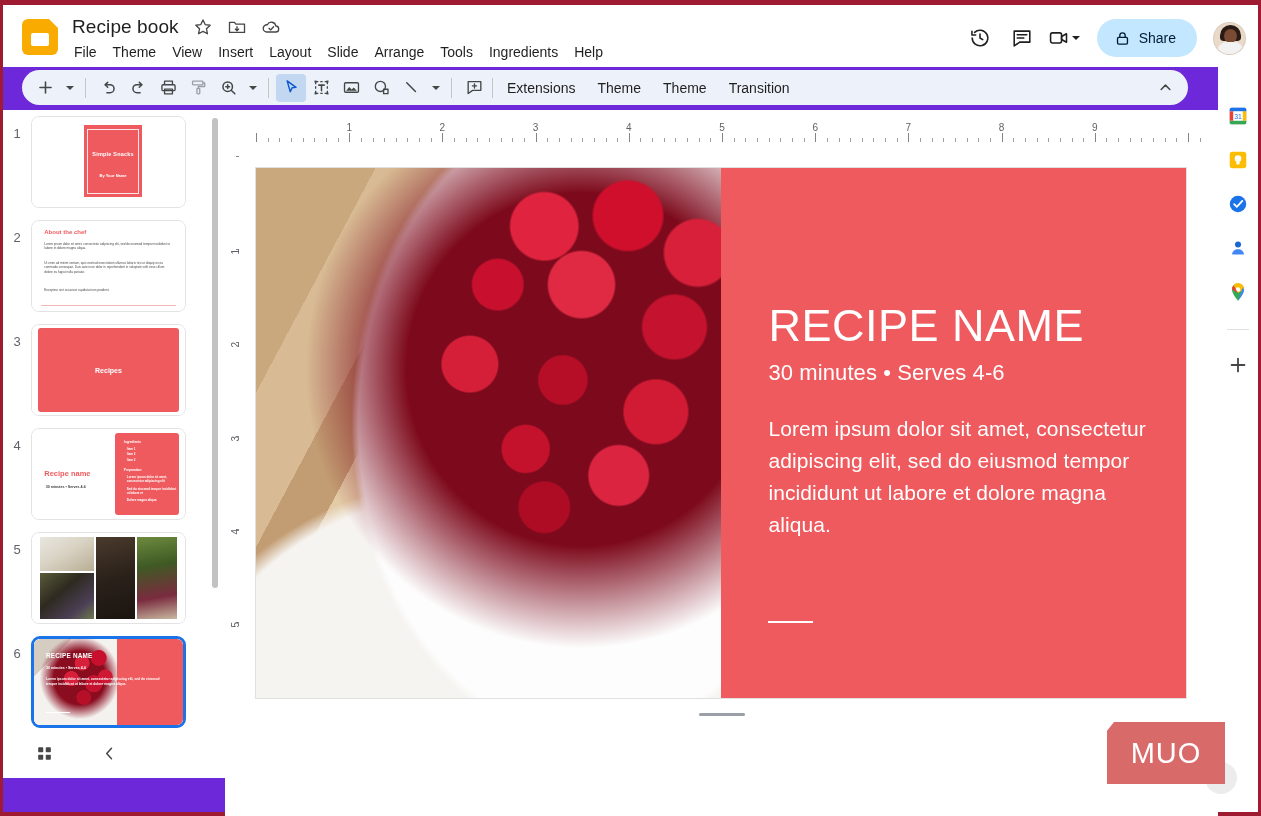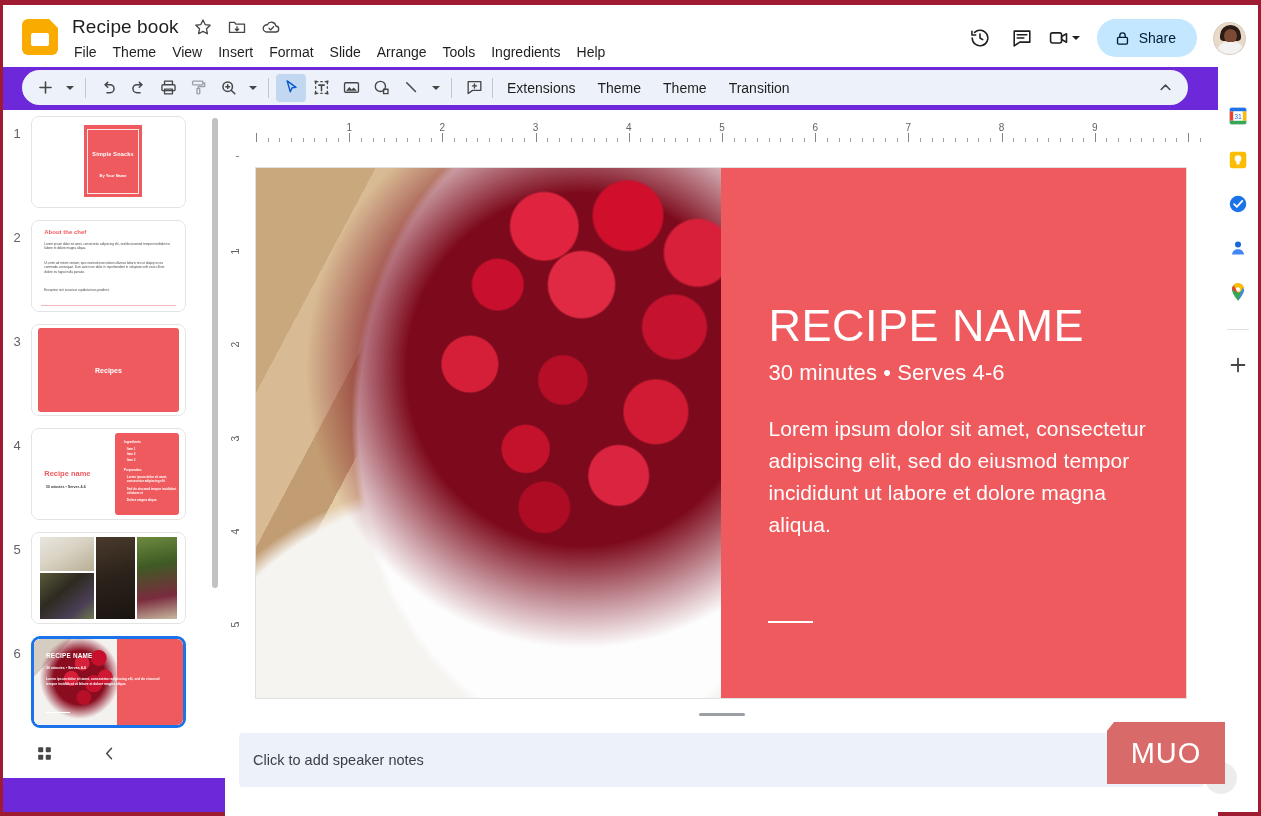--- a/index.html
+++ b/index.html
@@ -375,21 +375,21 @@
               <path d="M9.6 13.6l1.9 1.9 3.6-3.8" stroke-linecap="round"></path>
             </svg>
           </span>
         </div>
       </div>
       <div class="menu-row">
         <div class="menu-item">File</div>
         <div class="menu-item">Theme</div>
         <div class="menu-item">View</div>
         <div class="menu-item">Insert</div>
-        <div class="menu-item">Format</div>
+        <div class="menu-item">Layout</div>
         <div class="menu-item">Slide</div>
         <div class="menu-item">Arrange</div>
         <div class="menu-item">Tools</div>
         <div class="menu-item">Ingredients</div>
         <div class="menu-item">Help</div>
       </div>
     </div>
 
     <div class="header-right">
       <div class="hicon-btn">
@@ -806,23 +806,20 @@
           <div class="sp-body">Lorem ipsum dolor sit amet, consectetur adipiscing elit, sed do eiusmod tempor incididunt ut labore et dolore magna aliqua.</div>
           <div class="sp-rule"></div>
         </div>
       </div>
     </div>
 
     <div class="notes-handle">
         <i></i>
       </div>
 
-    <div class="notes-box">
-      <div class="notes-text">Click to add speaker notes</div>
-    </div>
   </div>
 
   <div class="rail">
     <div class="rail-ico">
       <svg viewBox="0 0 24 24" width="22" height="22">
         <rect x="3" y="3" width="18" height="18" rx="2" fill="#fff" stroke="#dadce0"></rect>
         <path d="M3 5a2 2 0 0 1 2-2h14a2 2 0 0 1 2 2v2H3z" fill="#1a73e8"></path>
         <path d="M3 17h18v2a2 2 0 0 1-2 2H5a2 2 0 0 1-2-2z" fill="#34a853"></path>
         <path d="M17 7h4v10h-4z" fill="#fbbc04"></path>
         <path d="M3 7h4v10H3z" fill="#ea4335"></path>

